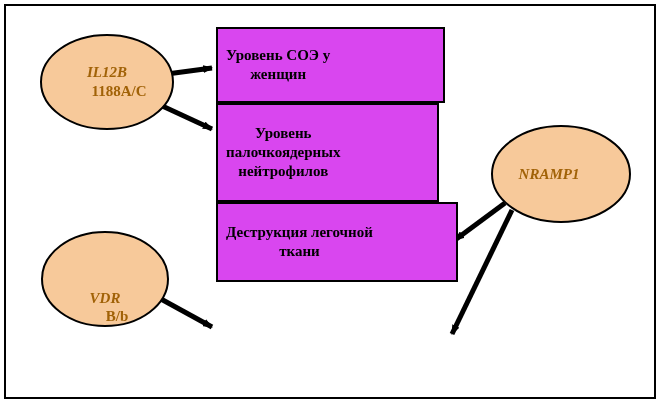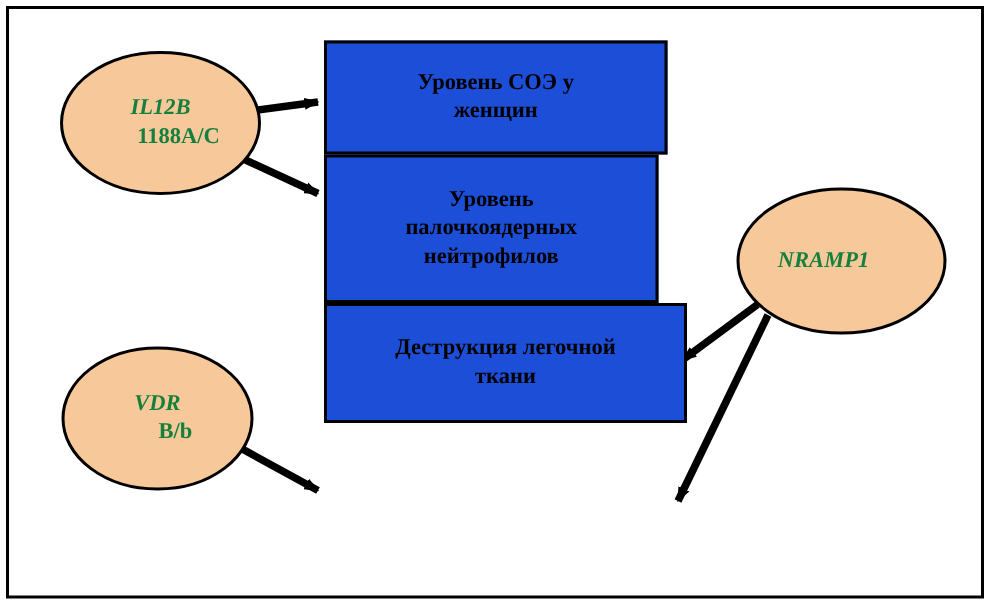--- a/index.html
+++ b/index.html
@@ -32,41 +32,41 @@
     width: 660px;
     height: 403px;
   }
   .ellipse-node {
     position: absolute;
     display: flex;
     flex-direction: column;
     align-items: center;
     justify-content: center;
     text-align: center;
-    color: #15803d;
+    color: #a16207;
     font-family: "Liberation Serif", serif;
     font-weight: bold;
     font-size: 15px;
     line-height: 1.25;
     box-sizing: border-box;
   }
   .ellipse-node .line1 {
     font-style: italic;
   }
   .ellipse-node .line2 {
     font-style: normal;
     margin-left: 24px;
   }
   .box-node {
     position: absolute;
     display: flex;
     align-items: center;
-    justify-content: center;
+    justify-content: flex-start;
     text-align: center;
-    background: #1d4ed8;
+    background: #d946ef;
     border: 2px solid #000000;
     box-sizing: border-box;
     color: #000000;
     font-family: "Liberation Serif", serif;
     font-weight: bold;
     font-size: 15px;
     line-height: 1.25;
     padding: 2px 8px;
   }
   .box-text {
@@ -111,21 +111,21 @@
 
   <div class="ellipse-node" style="left:41px; top:35px; width:132px; height:94px;">
     <span class="line1">IL12B</span>
     <span class="line2">1188A/C</span>
   </div>
 
   <div class="ellipse-node" style="left:480px; top:126px; width:138px; height:96px;">
     <span class="line1">NRAMP1</span>
   </div>
 
-  <div class="ellipse-node" style="left:42px; top:232px; width:126px; height:94px;">
+  <div class="ellipse-node" style="left:42px; top:232px; width:126px; height:94px;justify-content:flex-end;">
     <span class="line1">VDR</span>
     <span class="line2">B/b</span>
   </div>
 
   <div class="box-node" style="left:216px; top:27px; width:229px; height:76px;">
     <span class="box-text">Уровень СОЭ у
 женщин</span>
   </div>
 
   <div class="box-node" style="left:216px; top:103px; width:223px; height:99px;">

